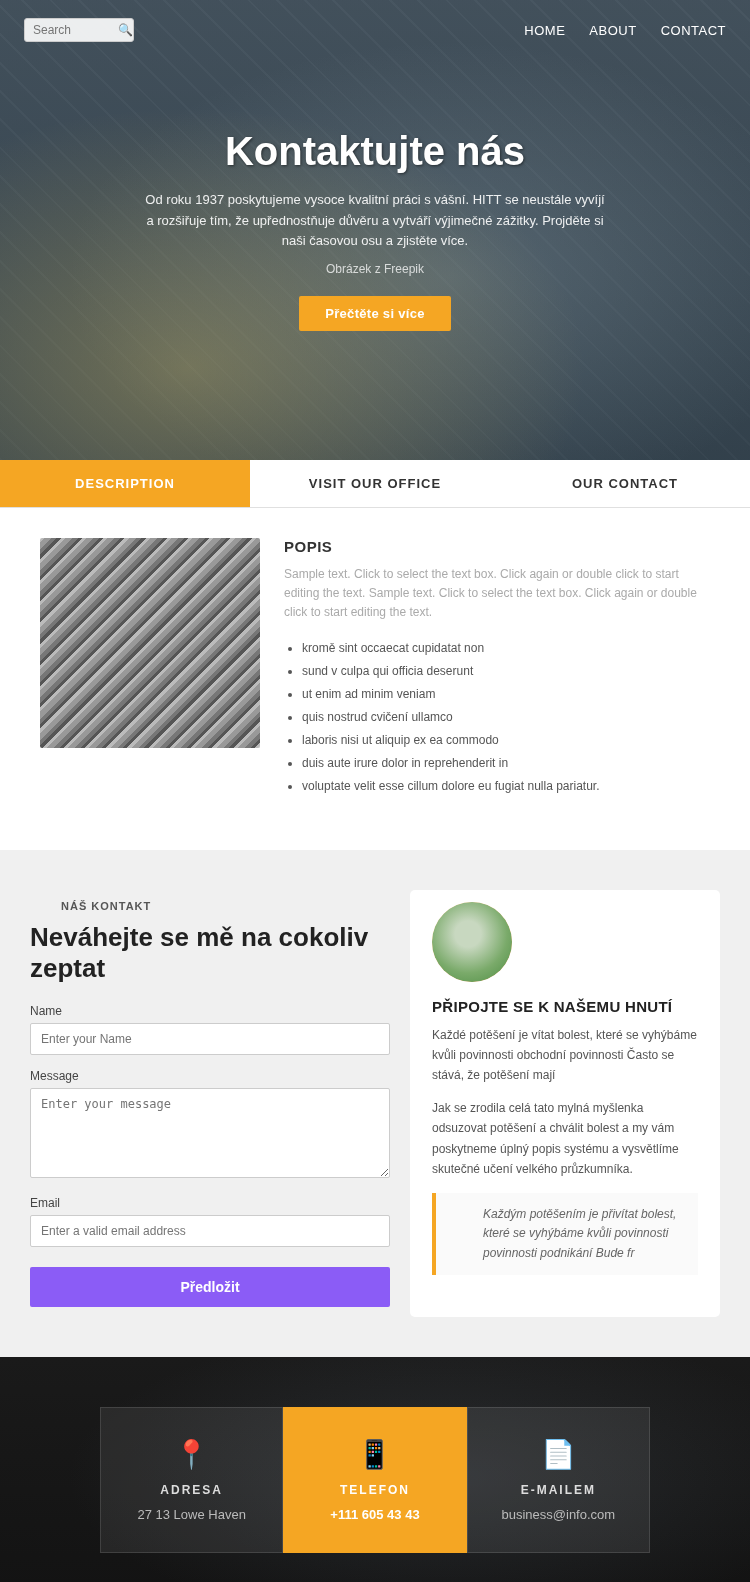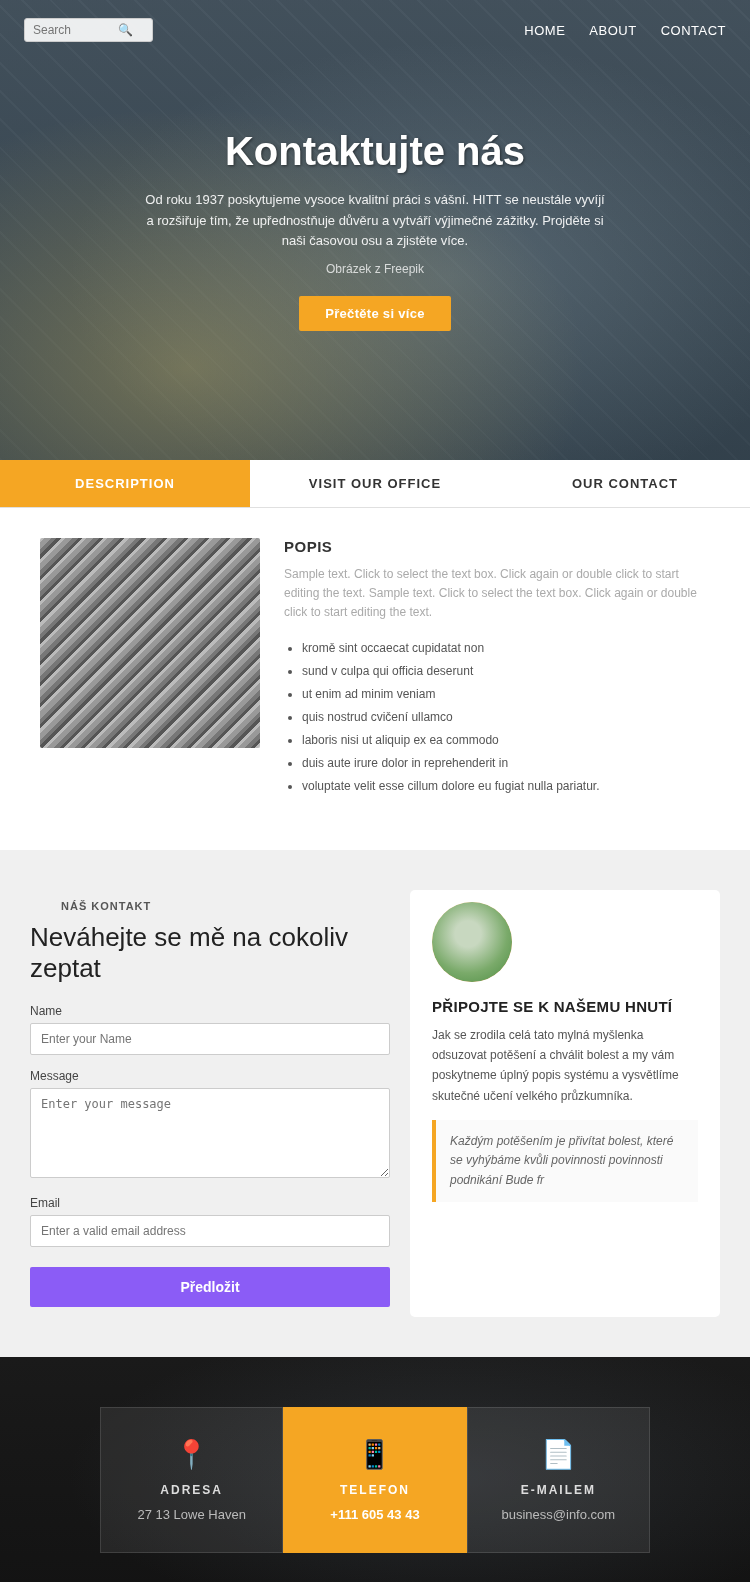--- a/index.html
+++ b/index.html
@@ -15,21 +15,21 @@
       padding: 18px 24px;
       z-index: 10;
     }
     .search-box {
       display: flex;
       align-items: center;
       background: rgba(255,255,255,0.9);
       border: 1px solid #ccc;
       border-radius: 3px;
       padding: 4px 8px;
-      width: 129px;
+      width: 110px;
     }
     .search-box input {
       border: none;
       background: transparent;
       outline: none;
       font-size: 12px;
       width: 85px;
       color: #333;
     }
     .search-icon { font-size: 12px; color: #666; }
@@ -187,21 +187,21 @@
     .contact-label-small {
       font-size: 11px;
       font-weight: 700;
       color: #555;
       letter-spacing: 1px;
       margin-bottom: 10px;
       margin-left: 31px;
     }
     .contact-heading {
       font-size: 26px;
-      font-weight: 400;
+      font-weight: 700;
       color: #222;
       line-height: 1.2;
       margin-bottom: 20px;
     }
     .form-group { margin-bottom: 14px; }
     .form-group label {
       display: block;
       font-size: 12px;
       color: #444;
       margin-bottom: 5px;
@@ -277,20 +277,21 @@
       border-left: 4px solid #f5a623;
       padding: 12px 14px;
       background: #fafafa;
       margin-top: 14px;
     }
     .info-quote p {
       font-size: 12px;
       color: #666;
       font-style: italic;
       line-height: 1.6;
+      margin-left: 33px;
     }
 
     
     .footer {
       background: #1a1a1a;
       min-height: 300px;
       position: relative;
       padding-bottom: 40px;
     }
     .footer-bg {
@@ -405,20 +406,21 @@
       <input type="email" placeholder="Enter a valid email address" style="">
     </div>
     <button class="btn-submit">Předložit</button>
   </div>
 
   <div class="contact-info-col">
     <div class="worker-avatar">
       <div class="worker-avatar-inner"></div>
     </div>
     <div class="info-heading">PŘIPOJTE SE K NAŠEMU HNUTÍ</div>
+    <p class="info-text">Každé potěšení je vítat bolest, které se vyhýbáme kvůli povinnosti obchodní povinnosti Často se stává, že potěšení mají</p>
     <p class="info-text">Jak se zrodila celá tato mylná myšlenka odsuzovat potěšení a chválit bolest a my vám poskytneme úplný popis systému a vysvětlíme skutečné učení velkého průzkumníka.</p>
     <div class="info-quote">
       <p>Každým potěšením je přivítat bolest, které se vyhýbáme kvůli povinnosti povinnosti podnikání Bude fr</p>
     </div>
   </div>
 </div>
 
 <footer class="footer">
   <div class="footer-bg"></div>
   <div class="footer-cards">

